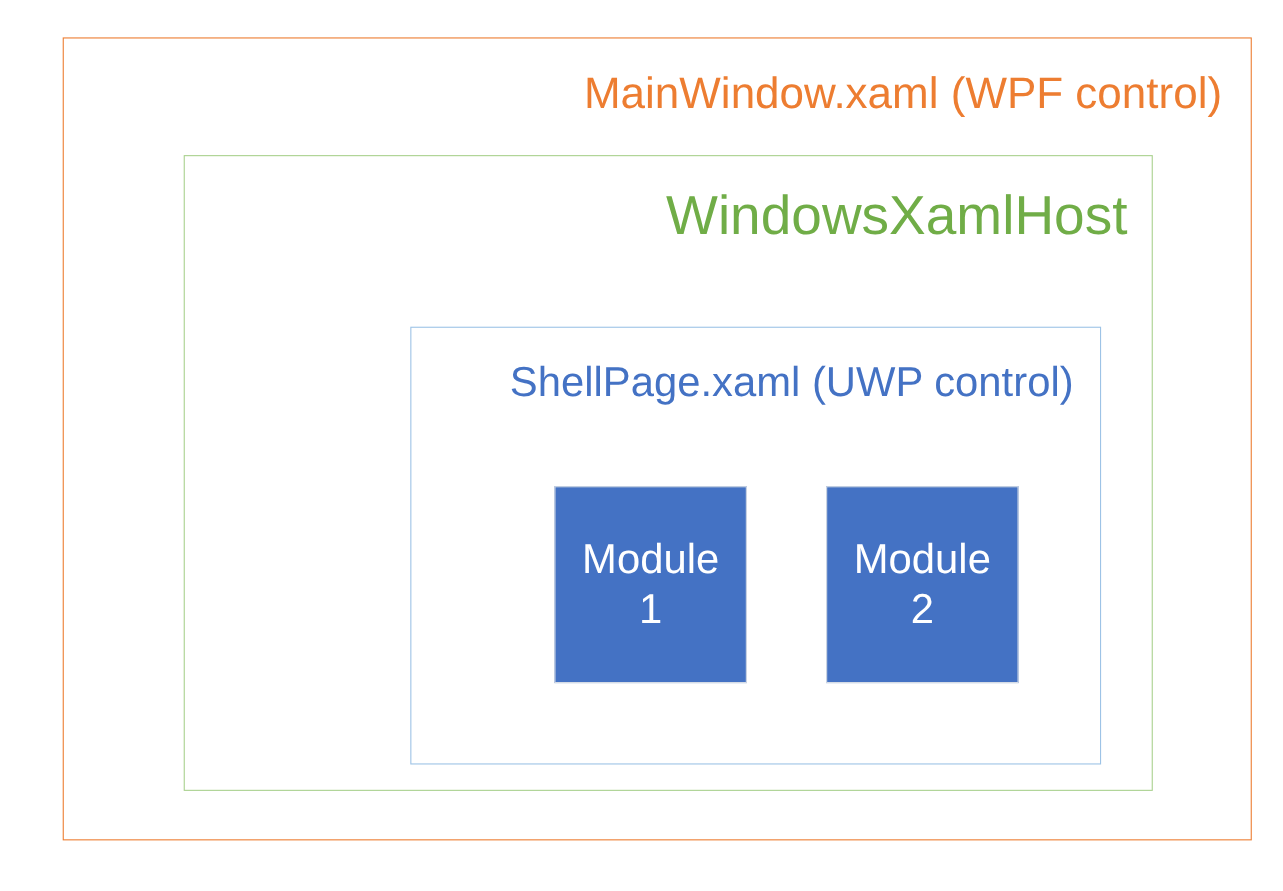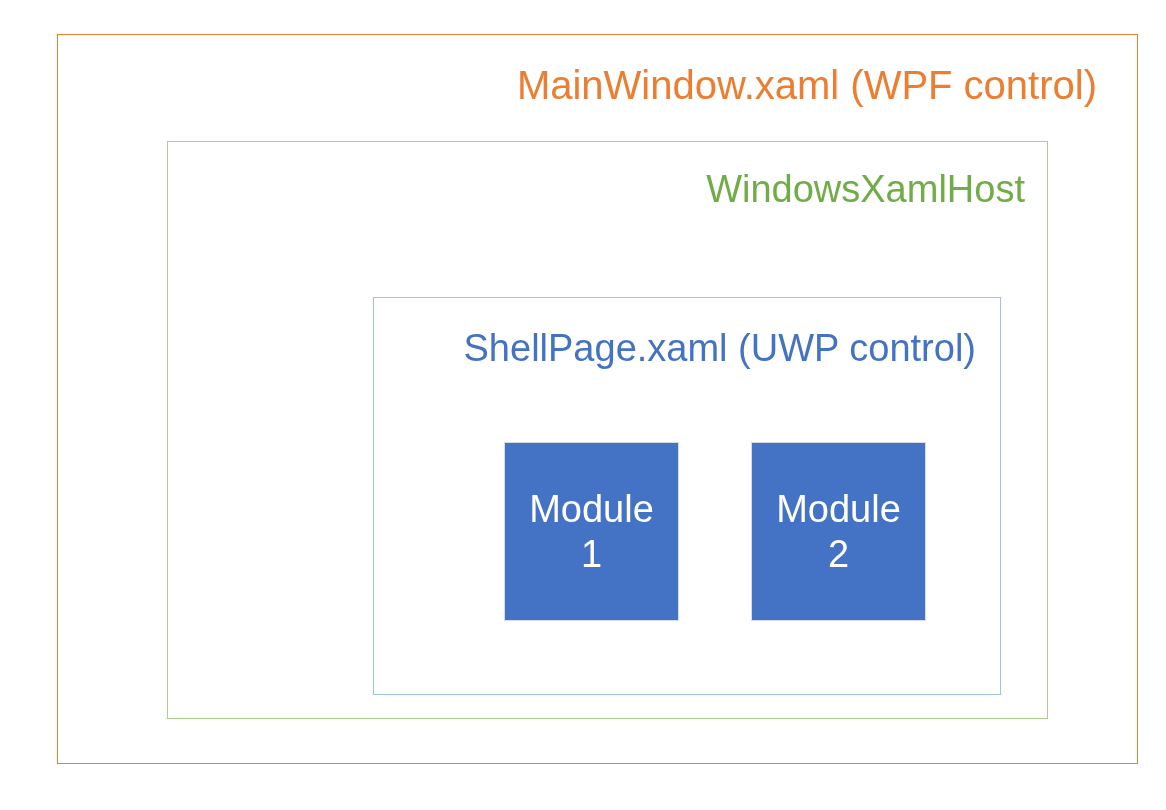--- a/index.html
+++ b/index.html
@@ -52,29 +52,29 @@
 
   
   .layer-title {
     position: absolute;
     text-align: right;
     white-space: nowrap;
     font-weight: 400;
     line-height: 1.1;
   }
   .title-outer {
-    right: 40px;
+    right: 26px;
     top: 28px;
     font-size: 40px;
     color: #ED7D31;
   }
   .title-middle {
     right: 22px;
     top: 27px;
-    font-size: 38px;
+    font-size: 50px;
     color: #70AD47;
   }
   .title-inner {
     right: 24px;
     top: 30px;
     font-size: 38px;
     color: #4472C4;
   }
 
   

